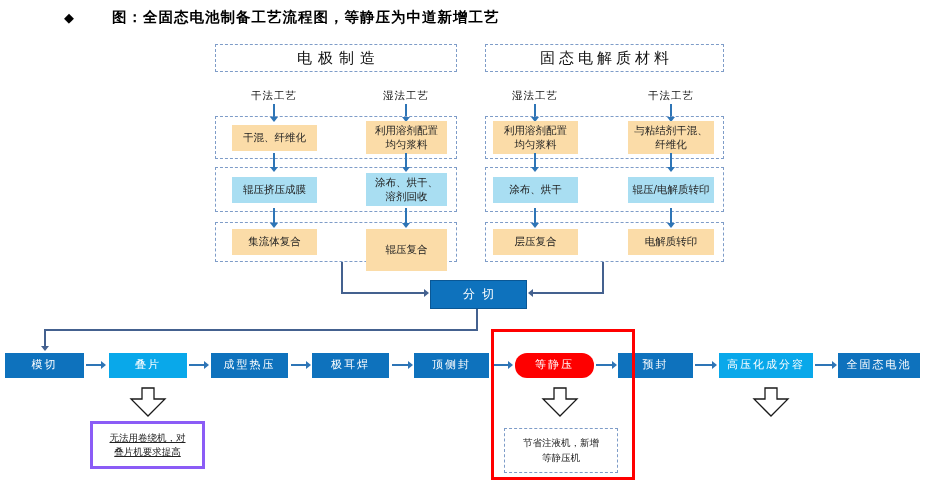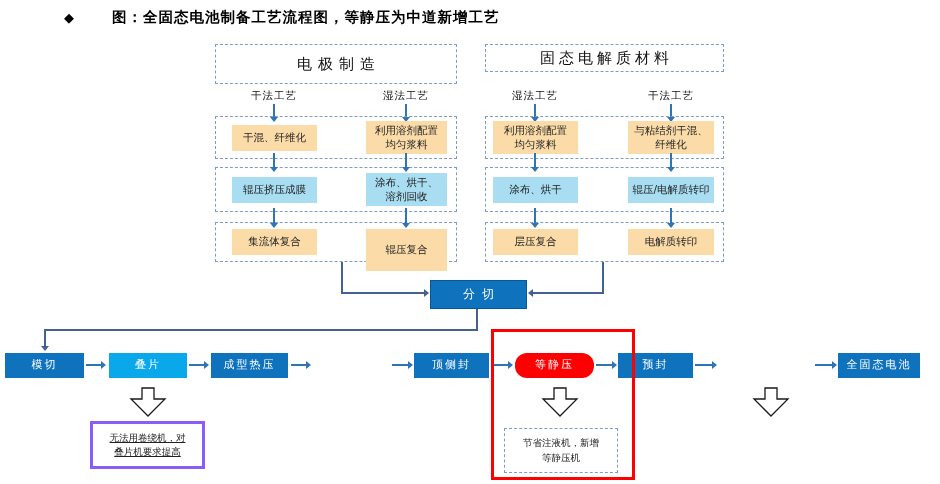--- a/index.html
+++ b/index.html
@@ -44,21 +44,21 @@
   .note.dashed-note{border:1px dashed var(--dash);}
 </style>
 </head>
 <body>
 
 <div class="canvas">
 
   <span class="title-bullet">◆</span>
   <span class="title-text">图：全固态电池制备工艺流程图，等静压为中道新增工艺</span>
 
-  <div class="dashed hdr" style="left:215px;top:44px;width:242px;height:40px">电极制造</div>
+  <div class="dashed hdr" style="left:215px;top:44px;width:242px;height:28px">电极制造</div>
   <div class="dashed hdr" style="left:485px;top:44px;width:239px;height:28px;letter-spacing:4px;padding-left:4px">固态电解质材料</div>
 
   <div class="col-label" style="left:238px;top:89px">干法工艺</div>
   <div class="col-label" style="left:370px;top:89px">湿法工艺</div>
   <div class="col-label" style="left:499px;top:89px">湿法工艺</div>
   <div class="col-label" style="left:635px;top:89px">干法工艺</div>
 
   <div class="va" style="left:273px;top:104px;height:13px"></div>
   <div class="va" style="left:405px;top:104px;height:13px"></div>
   <div class="va" style="left:534px;top:104px;height:13px"></div>
@@ -107,23 +107,25 @@
 
   <div class="merge" style="left:430px;top:280px;width:97px;height:29px">分切</div>
 
   <div class="cl" style="left:476px;top:309px;width:2px;height:22px"></div>
   <div class="cl" style="left:44px;top:329px;width:434px;height:2px"></div>
   <div class="va conn" style="left:44px;top:331px;height:15px"></div>
 
   <div class="node dark" style="left:5px;top:353px;width:79px;height:25px">模切</div>
   <div class="node cyan" style="left:109px;top:353px;width:78px;height:25px">叠片</div>
   <div class="node dark" style="left:211px;top:353px;width:77px;height:25px">成型热压</div>
+  <div class="node dark" style="left:312px;top:353px;width:77px;height:25px">极耳焊</div>
   <div class="node dark" style="left:414px;top:353px;width:75px;height:25px">顶侧封</div>
   <div class="node red" style="left:515px;top:353px;width:79px;height:25px">等静压</div>
   <div class="node dark" style="left:618px;top:353px;width:75px;height:25px">预封</div>
+  <div class="node cyan" style="left:719px;top:353px;width:94px;height:25px">高压化成分容</div>
   <div class="node dark" style="left:838px;top:353px;width:82px;height:25px">全固态电池</div>
 
   <div class="ha r" style="left:86px;top:364px;width:15px"></div>
   <div class="ha r" style="left:189px;top:364px;width:15px"></div>
   <div class="ha r" style="left:291px;top:364px;width:15px"></div>
   <div class="ha r" style="left:392px;top:364px;width:16px"></div>
   <div class="ha r" style="left:491px;top:364px;width:17px"></div>
   <div class="ha r" style="left:596px;top:364px;width:16px"></div>
   <div class="ha r" style="left:695px;top:364px;width:17px"></div>
   <div class="ha r" style="left:815px;top:364px;width:17px"></div>

